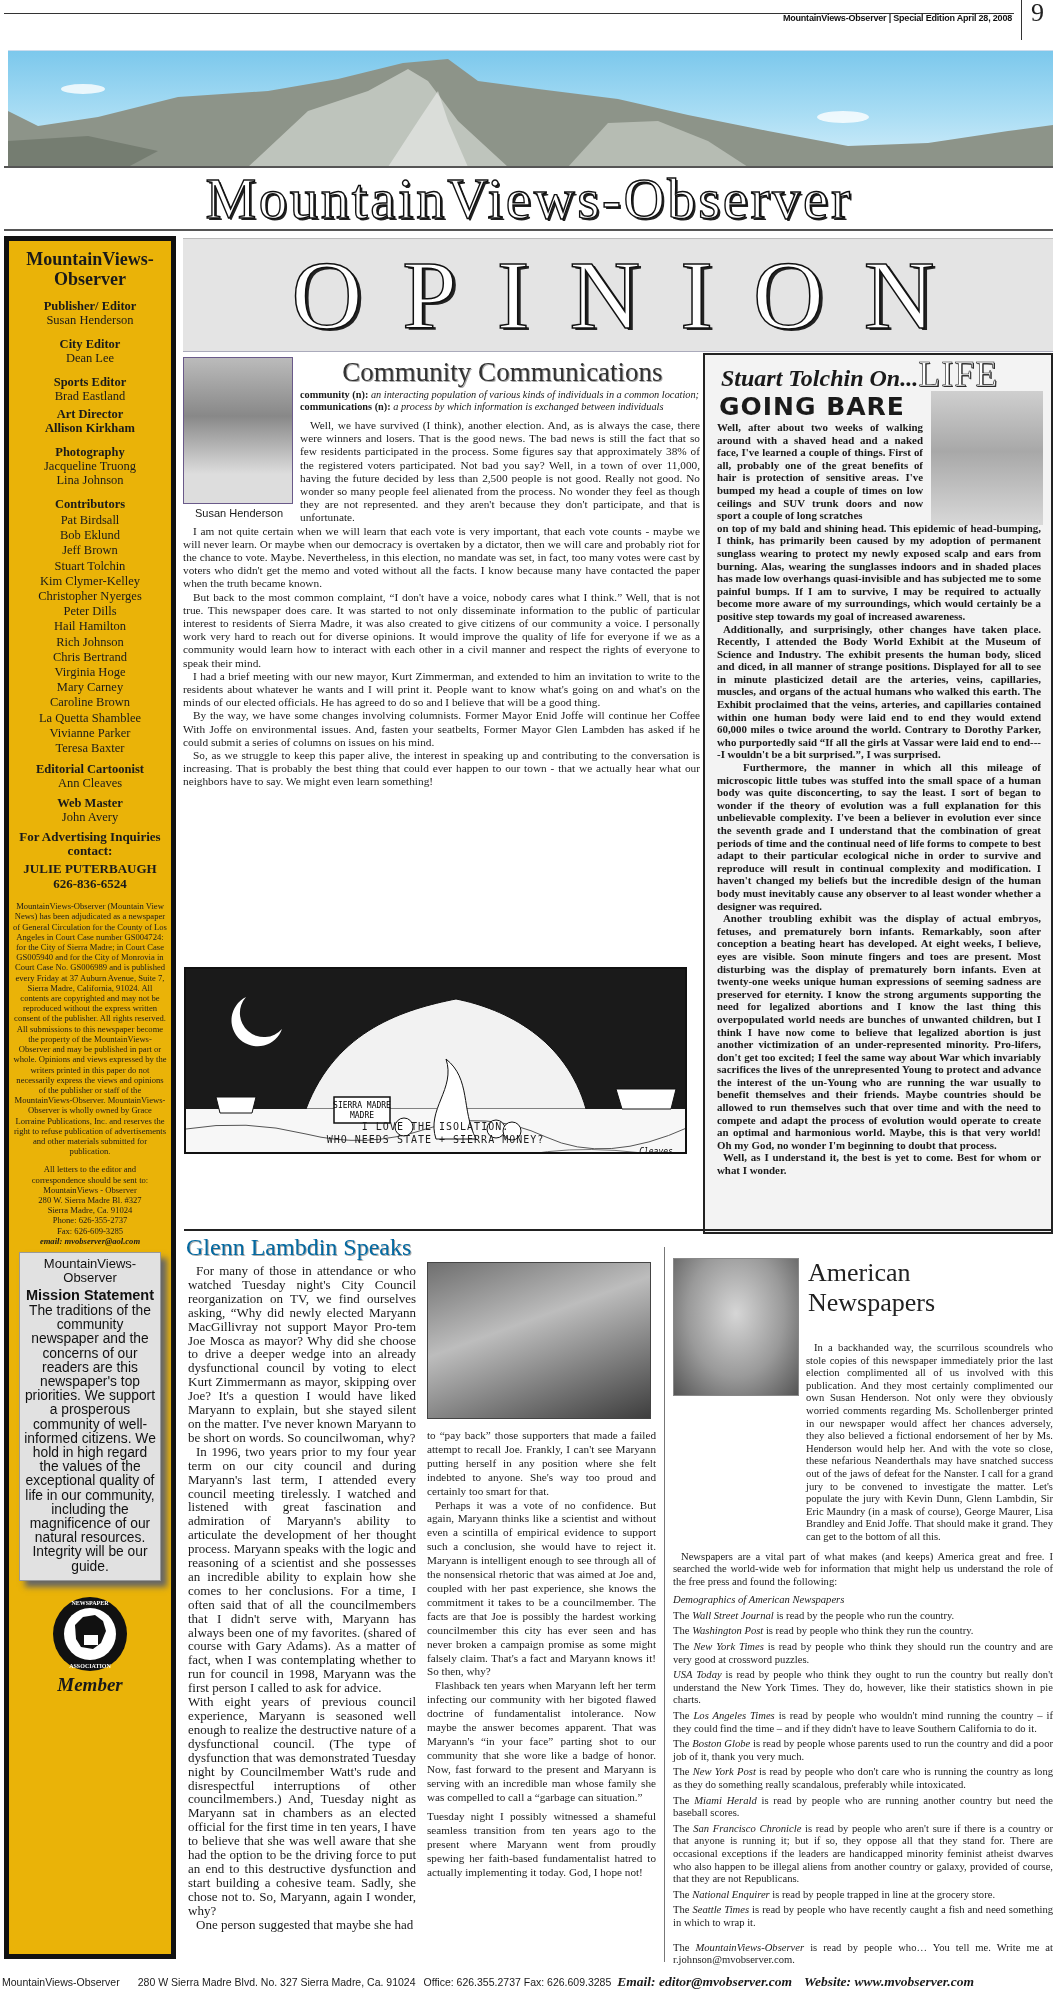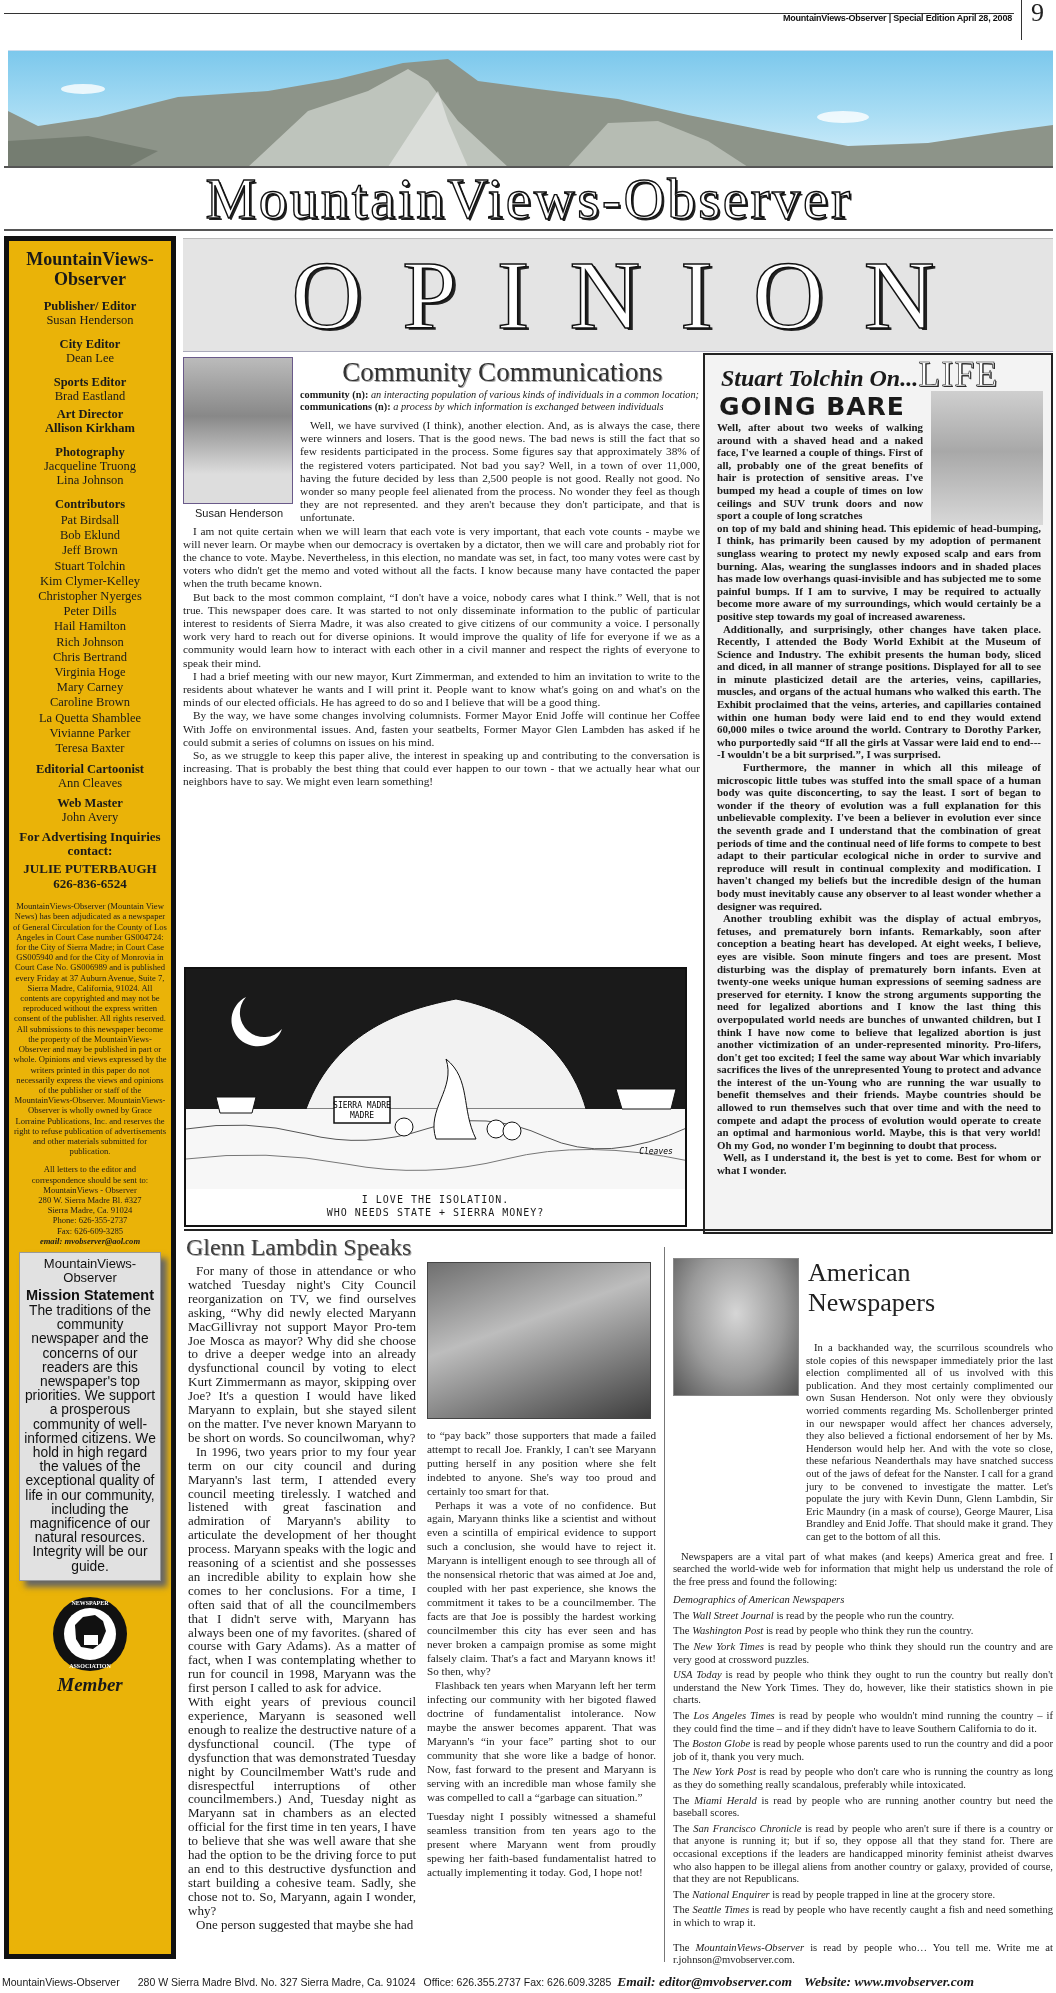--- a/index.html
+++ b/index.html
@@ -56,37 +56,37 @@
   .cc-caption { position: absolute; left: 0; top: 150px; width: 112px; font-family: "Liberation Sans", sans-serif; font-size: 11px; text-align: center; }
   .cc-title { margin-left: 122px; font-size: 27px; line-height: 30px; color: #333; text-align: center; text-shadow: 1px 1px 0 #aaa; }
   .cc-def { margin-left: 117px; font-size: 10.3px; line-height: 12px; margin-top: 2px; }
   .cc-def b { font-weight: bold; }
   .cc-def i { font-style: italic; }
   .cc-body { font-size: 11.3px; line-height: 13.2px; text-align: justify; margin-top: 6px; }
   .cc-body p { text-indent: 10px; }
   .cc-body .wrap { margin-left: 117px; }
 
   
-  .cartoon { position: absolute; left: 184px; top: 967px; width: 503px; height: 260px; border: 2px solid #111; background: #fff; overflow: hidden; }
+  .cartoon { position: absolute; left: 184px; top: 967px; width: 503px; height: 187px; border: 2px solid #111; background: #fff; overflow: hidden; }
   .cartoon-caption { position: absolute; left: 0; width: 100%; bottom: 6px; text-align: center; font-family: "DejaVu Sans Mono", monospace; font-size: 10px; line-height: 13px; letter-spacing: 1px; }
 
   
   .life { position: absolute; left: 703px; top: 353px; width: 350px; height: 881px; border: 2px solid #222; background: #f3f3f3; padding: 4px 10px 0 12px; }
   .life-head { font-size: 24px; font-style: italic; font-weight: bold; line-height: 30px; padding-left: 4px; }
   .life-head .life-word { font-style: normal; font-weight: normal; font-size: 36px; letter-spacing: 1px; -webkit-text-stroke: 0.6px #111; color: #fff; text-shadow: 1px 1px 0 #333; }
   .going-bare { font-family: "DejaVu Sans", sans-serif; font-weight: bold; font-size: 25px; line-height: 28px; letter-spacing: 1px; padding-left: 2px; }
   .life-photo { position: absolute; right: 8px; top: 36px; width: 112px; height: 134px; background: linear-gradient(180deg, #cfcfcf 0%, #a8a8a8 45%, #d8d8d8 100%); }
   .life-body { font-size: 10.9px; font-weight: bold; line-height: 12.6px; text-align: justify; }
   .life-body p { text-indent: 6px; }
   .life-body .wrap-r { margin-right: 118px; }
   .life-body .para-deep { text-indent: 26px; }
 
   
   .gl-rule { position: absolute; left: 184px; top: 1229px; width: 868px; height: 3px; border-top: 2px solid #222; }
-  .gl-title { position: absolute; left: 186px; top: 1233px; font-size: 24px; line-height: 28px; color: #404040; text-shadow: 1px 1px 0 #aaa; }
+  .gl-title { position: absolute; left: 186px; top: 1233px; font-size: 24px; line-height: 28px; color: #0369a1; text-shadow: 1px 1px 0 #aaa; }
   .gl-col1 { position: absolute; left: 188px; top: 1264px; width: 228px; font-size: 13px; line-height: 13.9px; text-align: justify; }
   .gl-col2 { position: absolute; left: 427px; top: 1262px; width: 229px; font-size: 11.2px; line-height: 13.9px; text-align: justify; }
   .gl-col1 p, .gl-col2 p { text-indent: 8px; }
   .gl-photo { width: 224px; height: 157px; border: 1px solid #444; background: linear-gradient(160deg, #6f6f6f 0%, #bdbdbd 40%, #3e3e3e 100%); margin-bottom: 10px; }
   .gl-col2 .gap { margin-top: 6px; }
 
   
   .an-divider { position: absolute; left: 664px; top: 1247px; width: 1px; height: 715px; background: #777; }
   .an { position: absolute; left: 673px; top: 1258px; width: 380px; }
   .an-photo { position: absolute; left: 0; top: 0; width: 126px; height: 138px; border: 1px solid #888; background: radial-gradient(ellipse at 50% 40%, #d6d6d6 0%, #9a9a9a 55%, #555 100%); }

